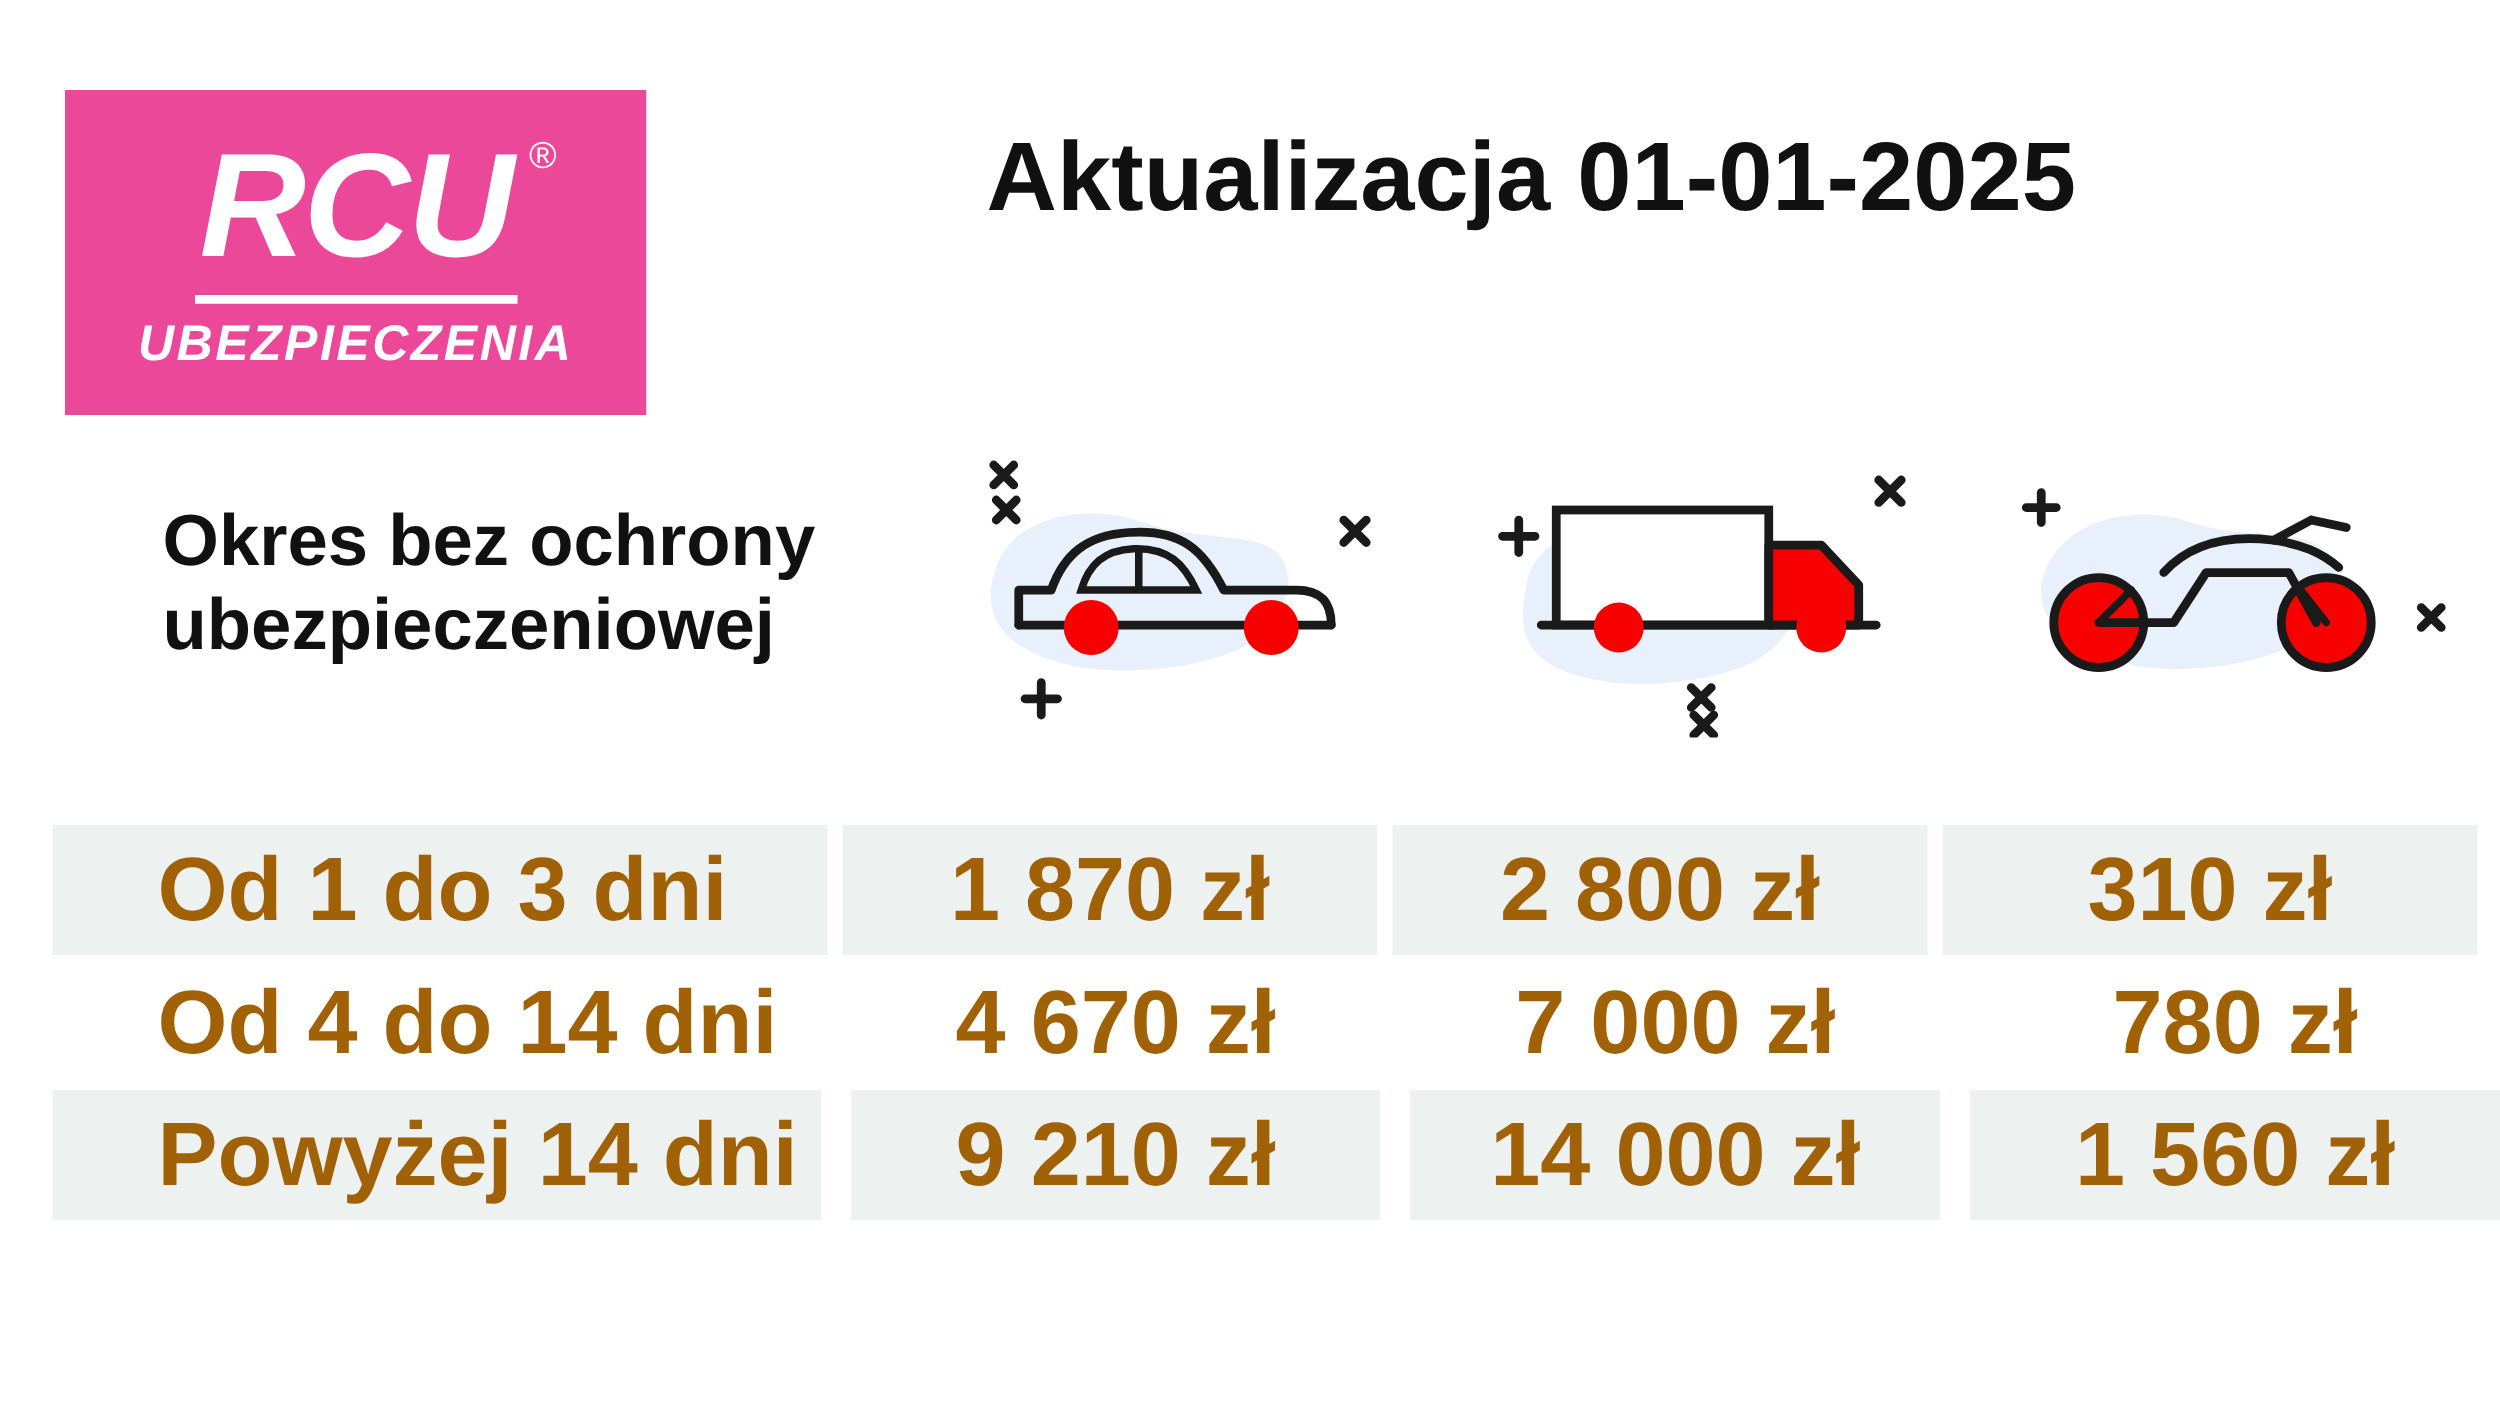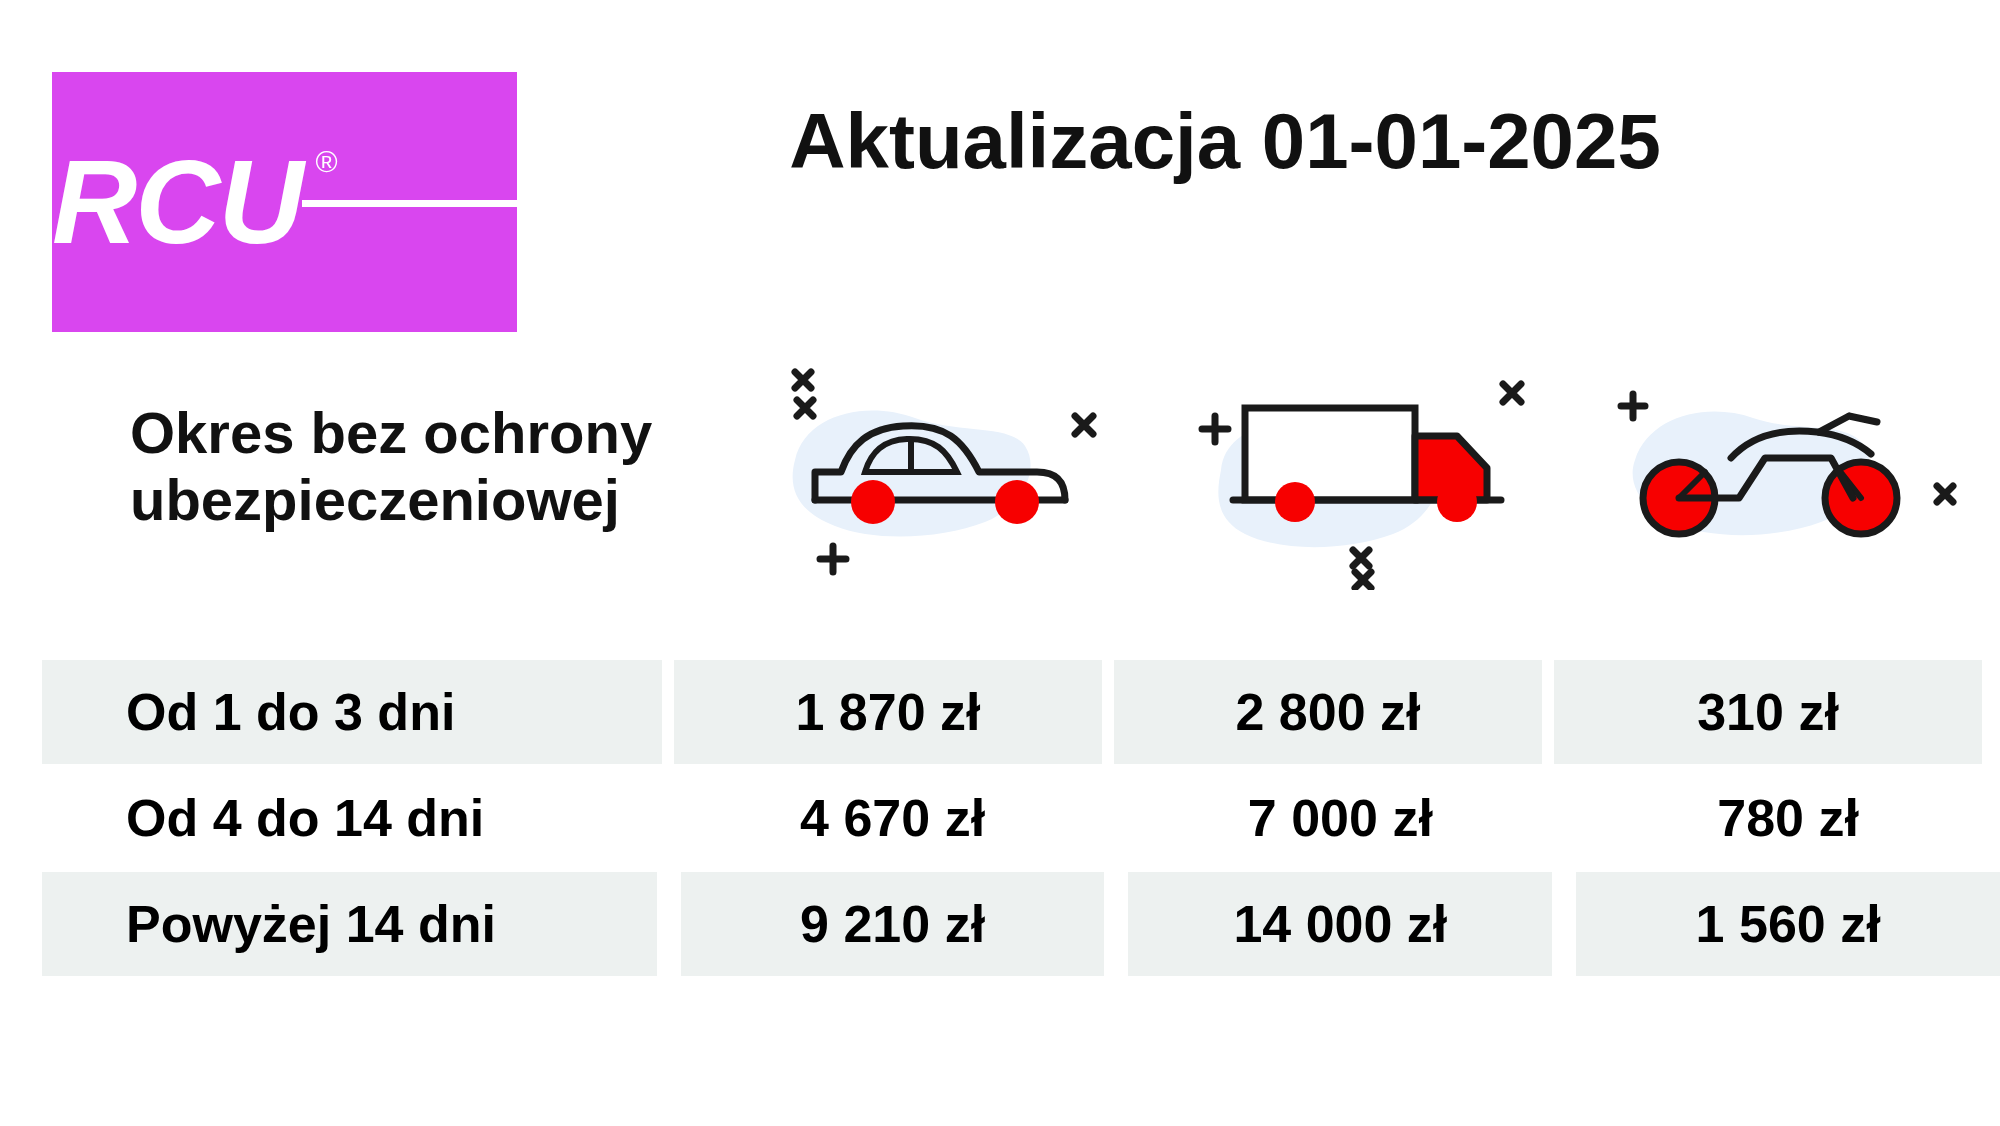--- a/index.html
+++ b/index.html
@@ -19,23 +19,23 @@
   .header {
     position: relative;
     height: 330px;
   }
   .logo-box {
     position: absolute;
     left: 52px;
     top: 72px;
     width: 465px;
     height: 260px;
-    background: #d946ef;
+    background: #ec4899;
     display: flex;
-    flex-direction: row;
+    flex-direction: column;
     align-items: center;
     justify-content: center;
   }
   .logo-main {
     position: relative;
     color: #ffffff;
     font-weight: bold;
     font-size: 118px;
     line-height: 1;
     letter-spacing: -2px;
@@ -125,23 +125,23 @@
   }
   .row {
     display: flex;
     height: 104px;
     align-items: stretch;
   }
   .row + .row { margin-top: 2px; gap: 12px; }
   .cell {
     display: flex;
     align-items: center;
-    font-size: 52px;
-    font-weight: bold;
-    color: #000000;
+    font-size: 72px;
+    font-weight: bold;
+    color: #a16207;
   }
   .cell.c0 {
     width: 620px;
     margin-left: 42px;
     padding-left: 84px;
     box-sizing: border-box;
     justify-content: flex-start;
   }
   .cell.c1, .cell.c2, .cell.c3 {
     width: 428px;
@@ -155,20 +155,21 @@
 <body>
 
 <div class="header">
 
   <div class="logo-box">
     <div class="logo-main">
       <span>RCU</span>
       <span class="logo-reg">®</span>
     </div>
     <div class="logo-rule"></div>
+    <div class="logo-sub">UBEZPIECZENIA</div>
   </div>
 
   <div class="title-wrap">
     <div class="title-line2">Aktualizacja 01-01-2025</div>
   </div>
 </div>
 
 <div class="icons-row">
 
   <div class="label-period">Okres bez ochrony ubezpieczeniowej</div>

